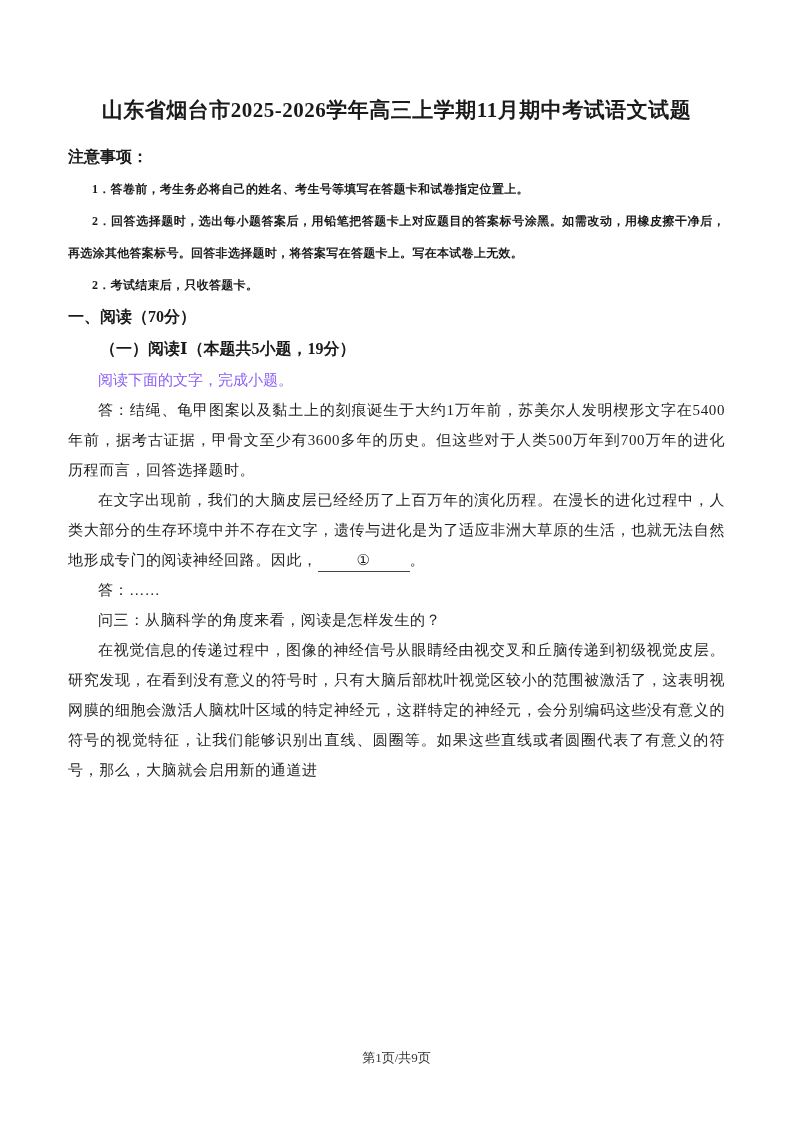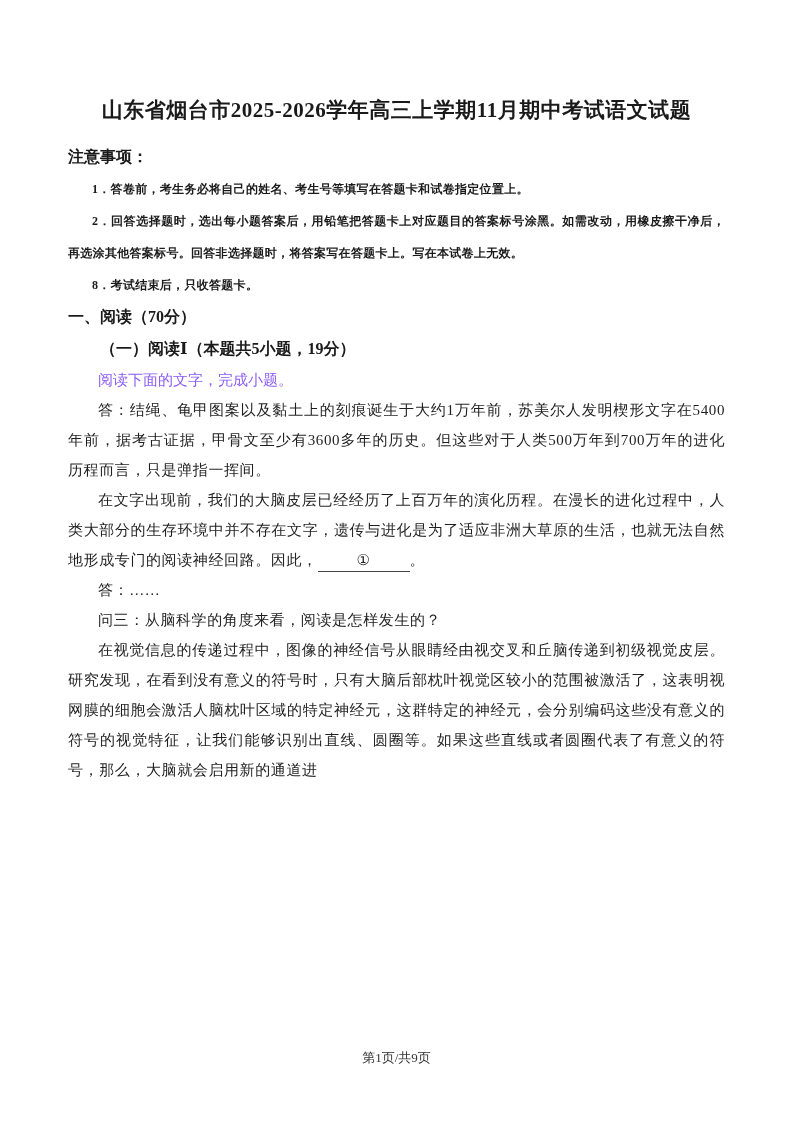--- a/index.html
+++ b/index.html
@@ -95,30 +95,30 @@
 <div class="page">
 
   <h1 class="doc-title">山东省烟台市2025-2026学年高三上学期11月期中考试语文试题</h1>
 
   <p class="notice-heading">注意事项：</p>
 
   <p class="notice-item">1．答卷前，考生务必将自己的姓名、考生号等填写在答题卡和试卷指定位置上。</p>
 
   <p class="notice-item">2．回答选择题时，选出每小题答案后，用铅笔把答题卡上对应题目的答案标号涂黑。如需改动，用橡皮擦干净后，再选涂其他答案标号。回答非选择题时，将答案写在答题卡上。写在本试卷上无效。</p>
 
-  <p class="notice-item">8．考试结束后，只收答题卡。</p>
+  <p class="notice-item">2．考试结束后，只收答题卡。</p>
 
   <p class="section-heading">一、阅读（70分）</p>
 
   <p class="subsection-heading">（一）阅读Ⅰ（本题共5小题，19分）</p>
 
   <p class="instruction">阅读下面的文字，完成小题。</p>
 
 
-  <p class="passage-para">答：结绳、龟甲图案以及黏土上的刻痕诞生于大约1万年前，苏美尔人发明楔形文字在5400年前，据考古证据，甲骨文至少有3600多年的历史。但这些对于人类500万年到700万年的进化历程而言，只是弹指一挥间。</p>
+  <p class="passage-para">答：结绳、龟甲图案以及黏土上的刻痕诞生于大约1万年前，苏美尔人发明楔形文字在5400年前，据考古证据，甲骨文至少有3600多年的历史。但这些对于人类500万年到700万年的进化历程而言，回答选择题时。</p>
 
   <p class="passage-para"><span>在文字出现前，我们的大脑皮层已经经历了上百万年的演化历程。在漫长的进化过程中，人类大部分的生存环境中并不存在文字，遗传与进化是为了适应非洲大草原的生活，也就无法自然地形成专门的阅读神经回路。因此，</span><span class="blank-fill">①</span><span>。</span></p>
 
 
   <p class="passage-para">答：……</p>
 
   <p class="passage-para">问三：从脑科学的角度来看，阅读是怎样发生的？</p>
 
 
   <p class="passage-para">在视觉信息的传递过程中，图像的神经信号从眼睛经由视交叉和丘脑传递到初级视觉皮层。研究发现，在看到没有意义的符号时，只有大脑后部枕叶视觉区较小的范围被激活了，这表明视网膜的细胞会激活人脑枕叶区域的特定神经元，这群特定的神经元，会分别编码这些没有意义的符号的视觉特征，让我们能够识别出直线、圆圈等。如果这些直线或者圆圈代表了有意义的符号，那么，大脑就会启用新的通道进</p>

